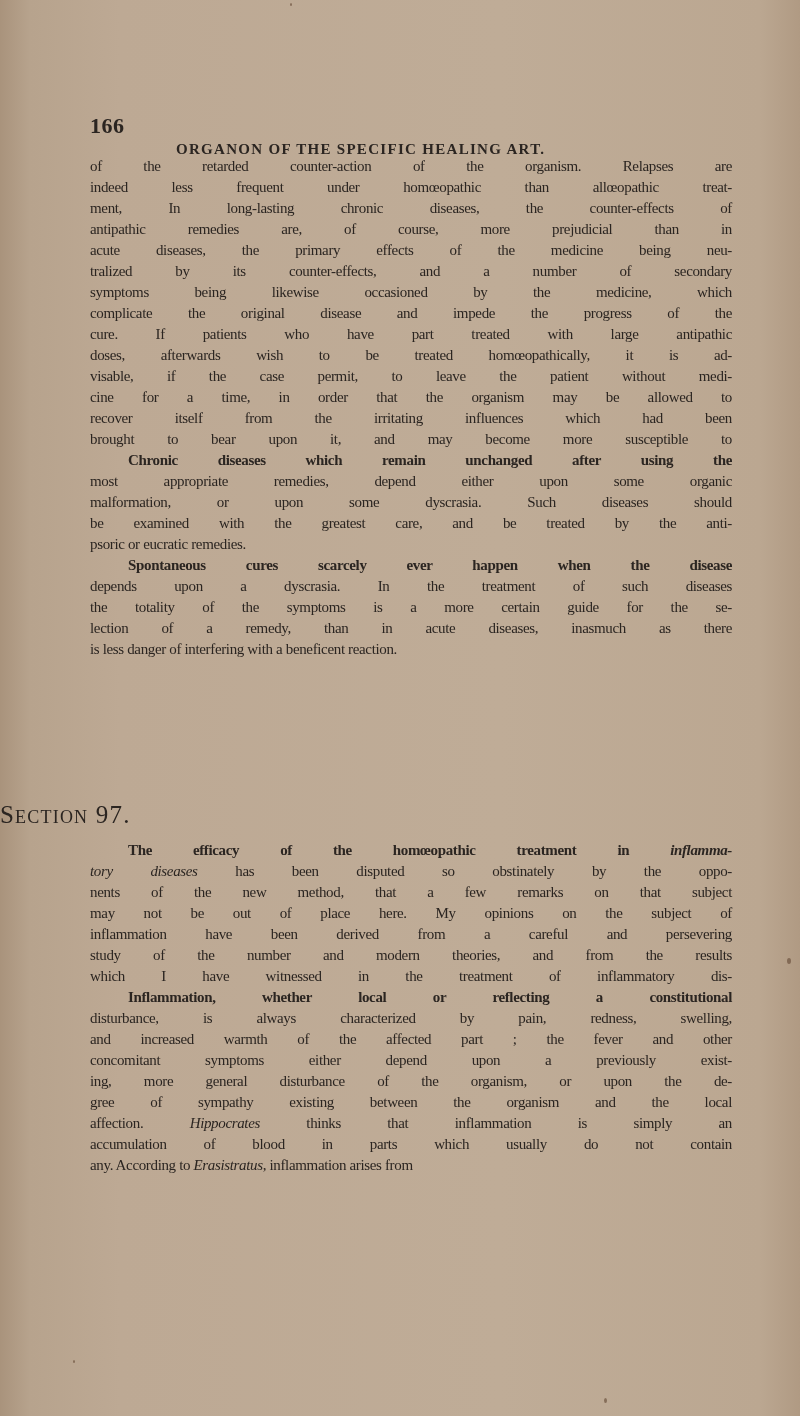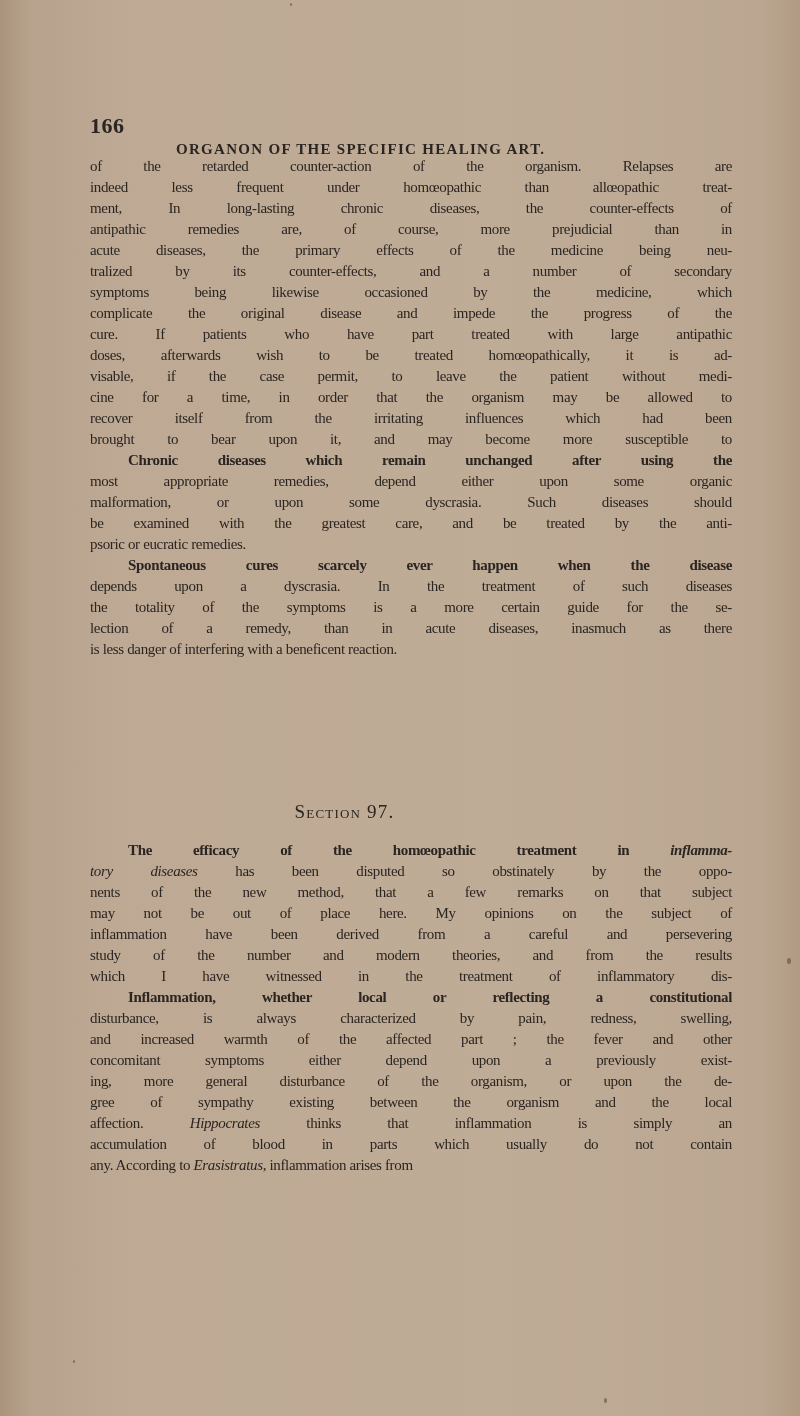--- a/index.html
+++ b/index.html
@@ -24,22 +24,22 @@
     display: block; height: 21px; line-height: 21px; font-size: 15px;
     text-align: justify; text-align-last: justify; white-space: nowrap;
     letter-spacing: -0.35px; word-spacing: 0px;
   }
   .line.last { text-align-last: left; }
   .line.indent { padding-left: 38px; font-weight: bold; }
   .line > span.j { display: block; width: 100%; text-align: justify; text-align-last: justify; white-space: normal; }
   .line.last > span.j { text-align-last: left; }
   em { font-style: italic; }
   .section-heading {
-    position: absolute; top: 801px; left: 0; width: 689px; text-align: center;
-    font-size: 19px; letter-spacing: 1.2px; font-variant: small-caps;
+    position: absolute; top: 801px; left: 0; width: 689px; 
+    font-size: 25px; letter-spacing: 1.2px; font-variant: small-caps;
   }
   .speck { position: absolute; border-radius: 50%; background: #6e5440; opacity: 0.7; }
 </style>
 </head>
 <body>
 
 <div class="page">
 
   <div class="running-head">
     <span class="page-number">166</span>

